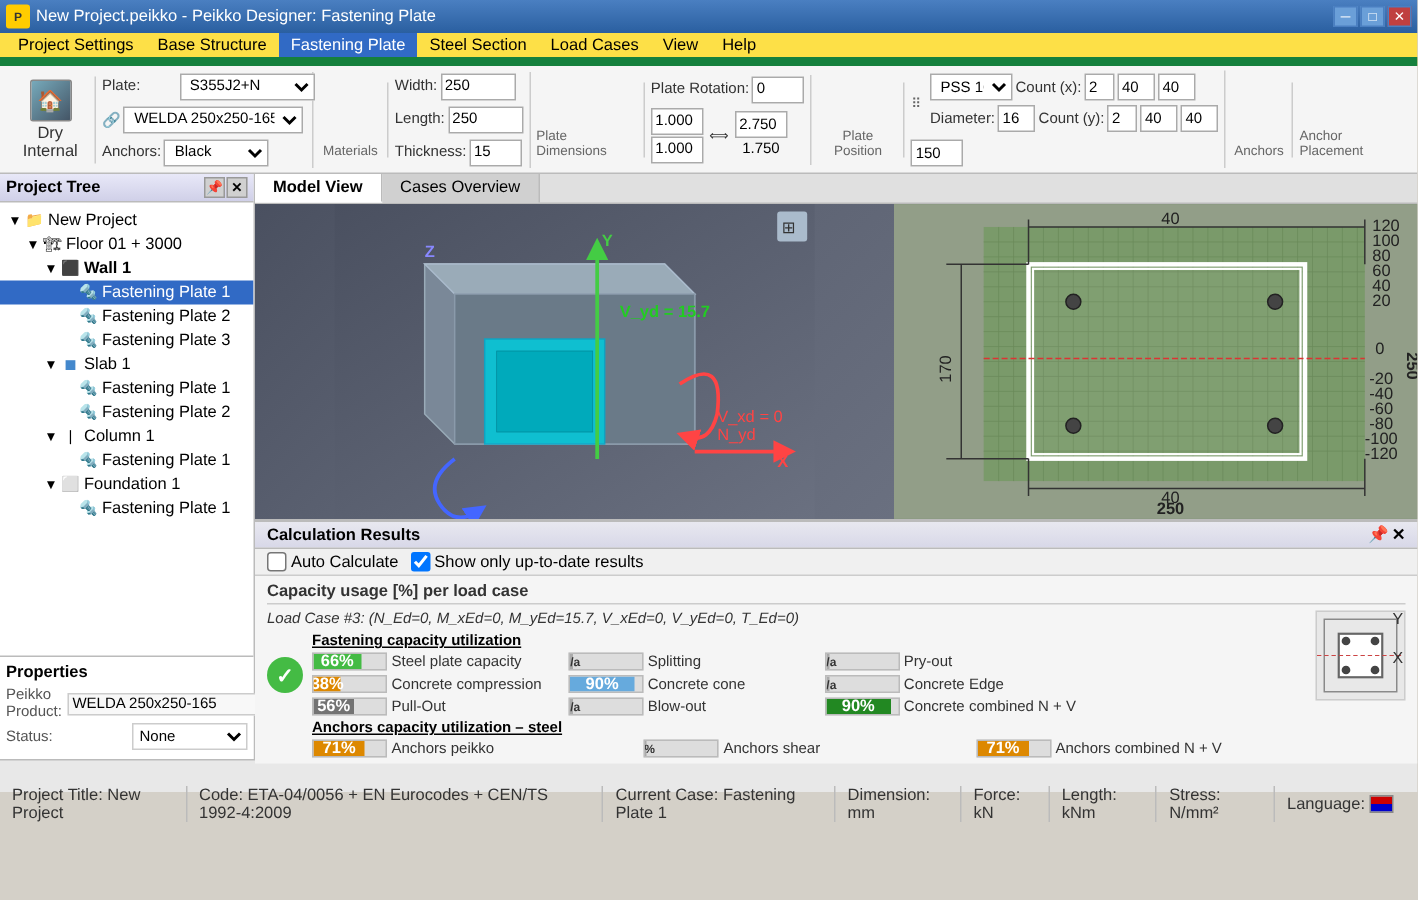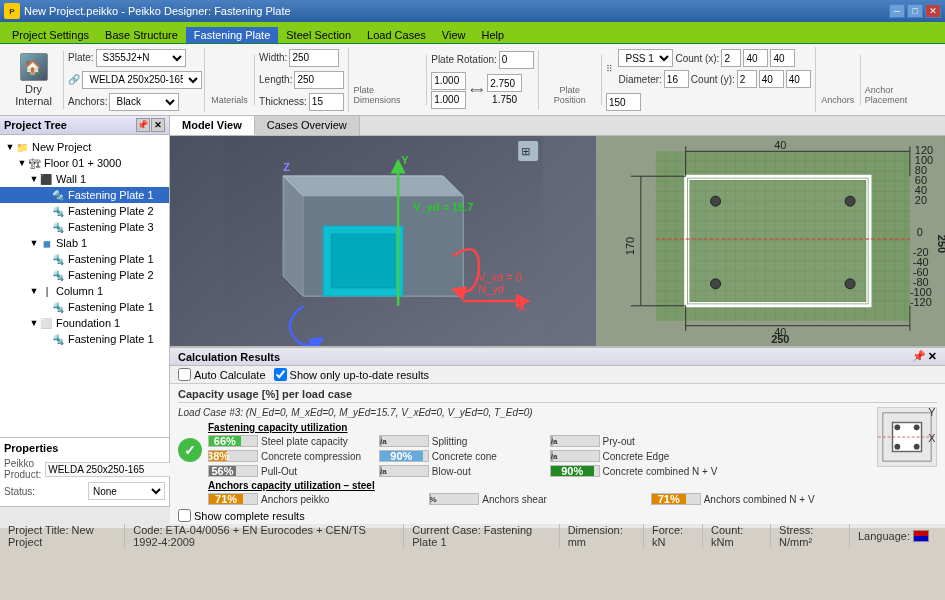--- a/index.html
+++ b/index.html
@@ -7,21 +7,21 @@
 
     
     .title-bar { background: linear-gradient(to bottom, #4a7fc1, #2a5fa0); height: 22px; display: flex; align-items: center; justify-content: space-between; padding: 0 4px; color: white; font-size: 11px; }
     .title-bar-left { display: flex; align-items: center; gap: 4px; }
     .title-bar-right { display: flex; gap: 2px; }
     .title-btn { width: 16px; height: 14px; background: #6a9fd8; border: 1px solid #4a7fc1; color: white; font-size: 9px; display: flex; align-items: center; justify-content: center; cursor: pointer; }
     .title-btn.close { background: #c04040; }
     .app-icon { width: 16px; height: 16px; background: #ffcc00; border-radius: 2px; display: flex; align-items: center; justify-content: center; font-size: 8px; color: #333; font-weight: bold; }
 
     
-    .menu-bar { background: #84cc16; height: 22px; display: flex; align-items: flex-end; border-bottom: 1px solid #15803d; padding: 0 4px; }
+    .menu-bar { background: #fde047; height: 22px; display: flex; align-items: flex-end; border-bottom: 6px solid #15803d; padding: 0 4px; }
     .menu-item { padding: 2px 8px; cursor: pointer; font-size: 11px; }
 
     
     .toolbar { background: #f5f5f5; border-bottom: 1px solid #bbb; display: flex; align-items: center; padding: 2px 4px; gap: 2px; flex-wrap: nowrap; min-height: 52px; }
     .toolbar-section { display: flex; align-items: center; gap: 2px; padding: 0 4px; border-right: 1px solid #ccc; }
     .toolbar-section:last-child { border-right: none; }
     .tb-label { font-size: 10px; color: #333; white-space: nowrap; }
     .tb-input { border: 1px solid #aaa; background: white; width: 50px; height: 18px; padding: 1px 2px; font-size: 10px; }
     .tb-input-sm { border: 1px solid #aaa; background: white; width: 35px; height: 18px; padding: 1px 2px; font-size: 10px; }
     .tb-select { border: 1px solid #aaa; background: white; height: 18px; font-size: 10px; padding: 0 2px; }
@@ -135,21 +135,21 @@
     <div class="condition-icon">🏠</div>
     <div class="condition-text">
       <span>Dry</span><br>
       <span>Internal</span>
     </div>
   </div>
 
   <div class="toolbar-section" style="flex-direction:column;gap:2px;align-items:flex-start;min-width:140px;">
     <div class="tb-row">
       <span class="tb-label">Plate:</span>
-      <select class="tb-select" style="width:90px;">
+      <select class="tb-select" style="width:90px;margin-left:24px;">
         <option>S355J2+N</option>
       </select>
     </div>
     <div class="tb-row">
       <span style="font-size:10px;color:#333;">🔗</span>
       <select class="tb-select" style="width:120px;">
         <option>WELDA 250x250-165</option>
       </select>
     </div>
     <div class="tb-row">
@@ -266,21 +266,21 @@
         <span class="tree-indent" style="width:12px;"></span>
         <span class="tree-expander">▼</span>
         <span class="tree-icon">🏗</span>
         <span class="tree-label">Floor 01  + 3000</span>
       </div>
 
       <div class="tree-item">
         <span class="tree-indent" style="width:24px;"></span>
         <span class="tree-expander">▼</span>
         <span class="tree-icon" style="color:#cc6600;">⬛</span>
-        <span class="tree-label" style="font-weight:normal;">Wall 1</span>
+        <span class="tree-label" style="font-weight:bold;">Wall 1</span>
       </div>
 
       <div class="tree-item selected">
         <span class="tree-indent" style="width:36px;"></span>
         <span class="tree-expander"> </span>
         <span class="tree-icon">🔩</span>
         <span class="tree-label">Fastening Plate 1</span>
       </div>
 
       <div class="tree-item">
@@ -681,24 +681,20 @@
                         <div class="progress-bar-fill" style="width:71%;background:#dd8800;">
                           <span>71%</span>
                         </div>
                       </div>
                     <span class="cap-label">Anchors combined N + V</span>
                   </div>
                 </div>
               </div>
             </div>
 
-            <label class="show-complete">
-              <input type="checkbox" style="">
-              <span>Show complete results</span>
-            </label>
 
           </div>
 
           <div class="mini-diagram">
             <svg width="60" height="60" viewBox="0 0 60 60" xmlns="http://www.w3.org/2000/svg">
               <rect width="60" height="60" fill="#e8e8e8"></rect>
               <rect x="5" y="5" width="50" height="50" fill="none" stroke="#888" stroke-width="1"></rect>
               <rect x="15" y="15" width="30" height="30" fill="white" stroke="#666" stroke-width="1.5"></rect>
               <circle cx="20" cy="20" r="3" fill="#444"></circle>
               <circle cx="40" cy="20" r="3" fill="#444"></circle>
@@ -716,19 +712,19 @@
   </div>
 
 </div>
 
 <div class="status-bar">
   <span class="status-item">Project Title: New Project</span>
   <span class="status-item">Code: ETA-04/0056 + EN Eurocodes + CEN/TS 1992-4:2009</span>
   <span class="status-item">Current Case: Fastening Plate 1</span>
   <span class="status-item">Dimension: mm</span>
   <span class="status-item">Force: kN</span>
-  <span class="status-item">Count: kNm</span>
+  <span class="status-item">Length: kNm</span>
   <span class="status-item">Stress: N/mm²</span>
   <span class="status-item">
     <span>Language:</span>
     <span class="status-flag"></span>
   </span>
 </div>
 
 </body></html>

